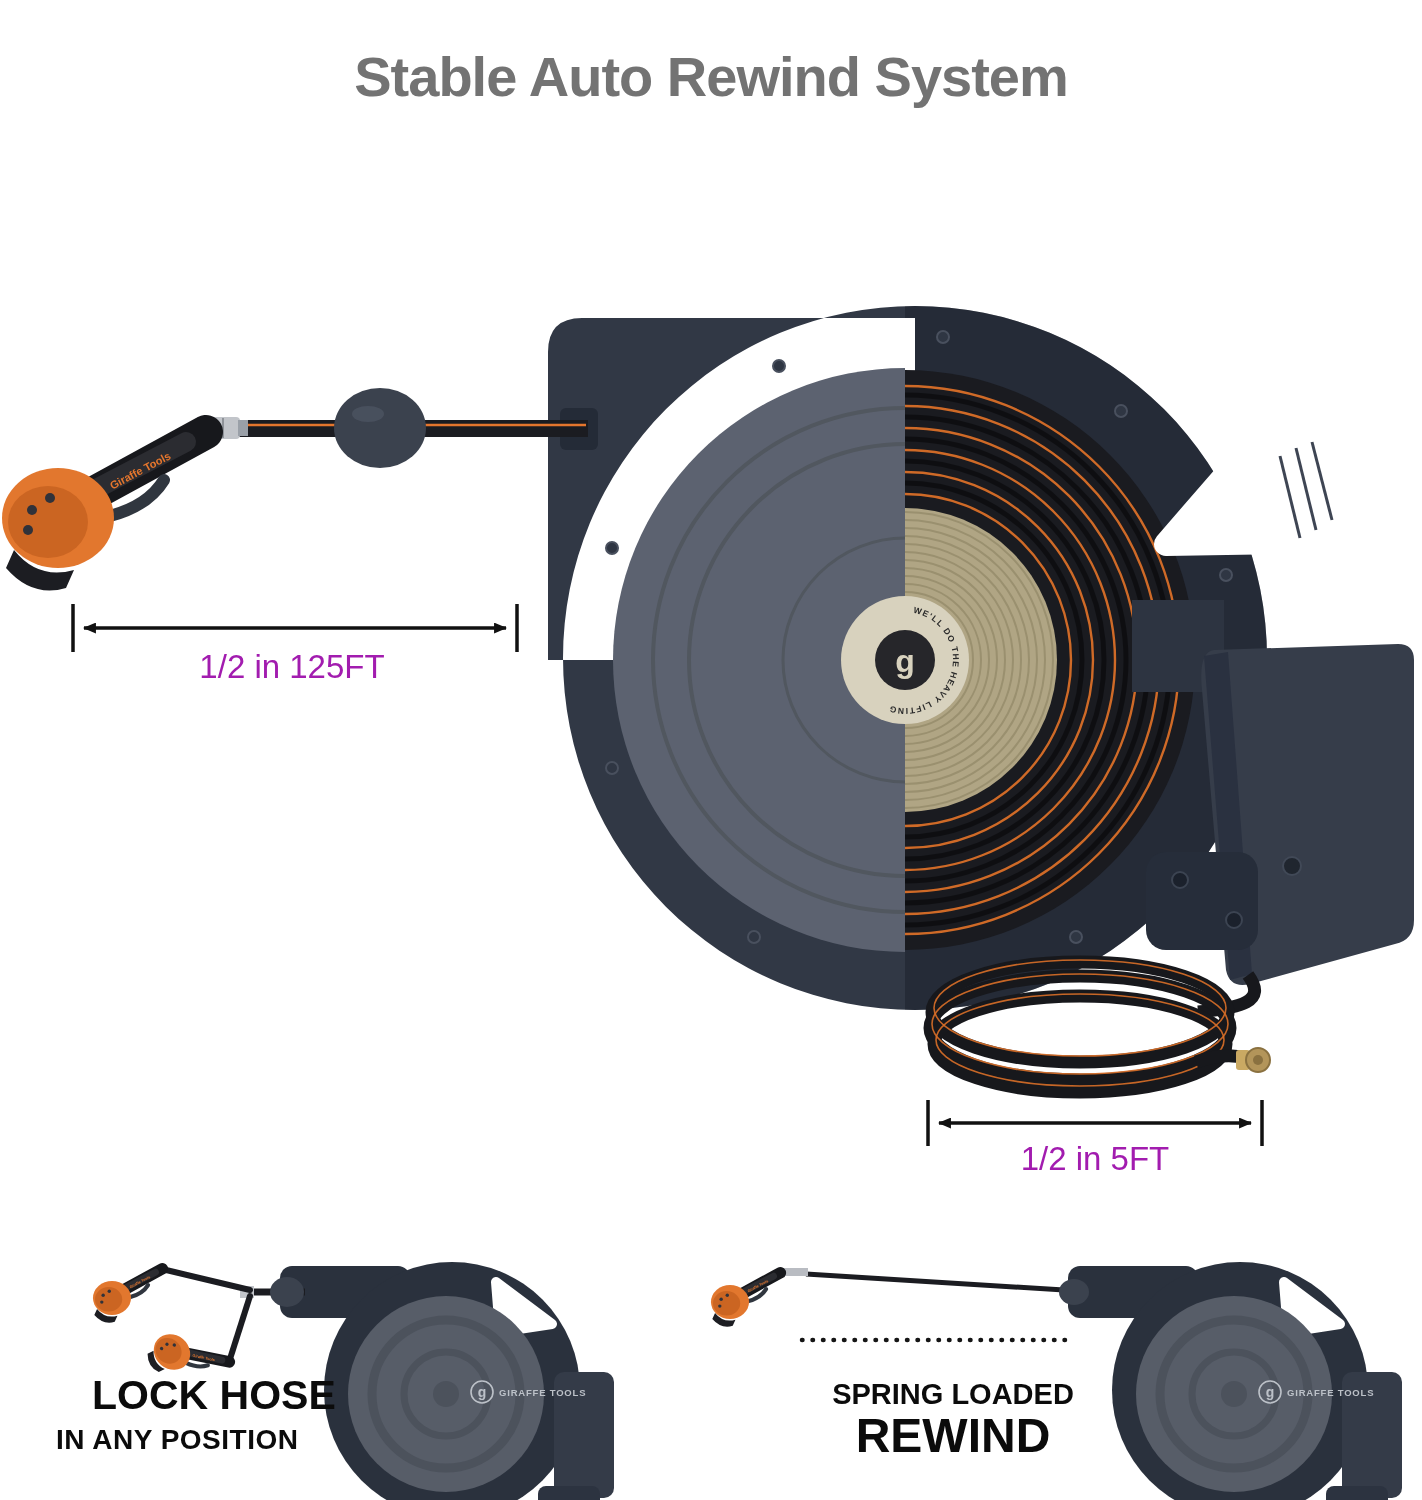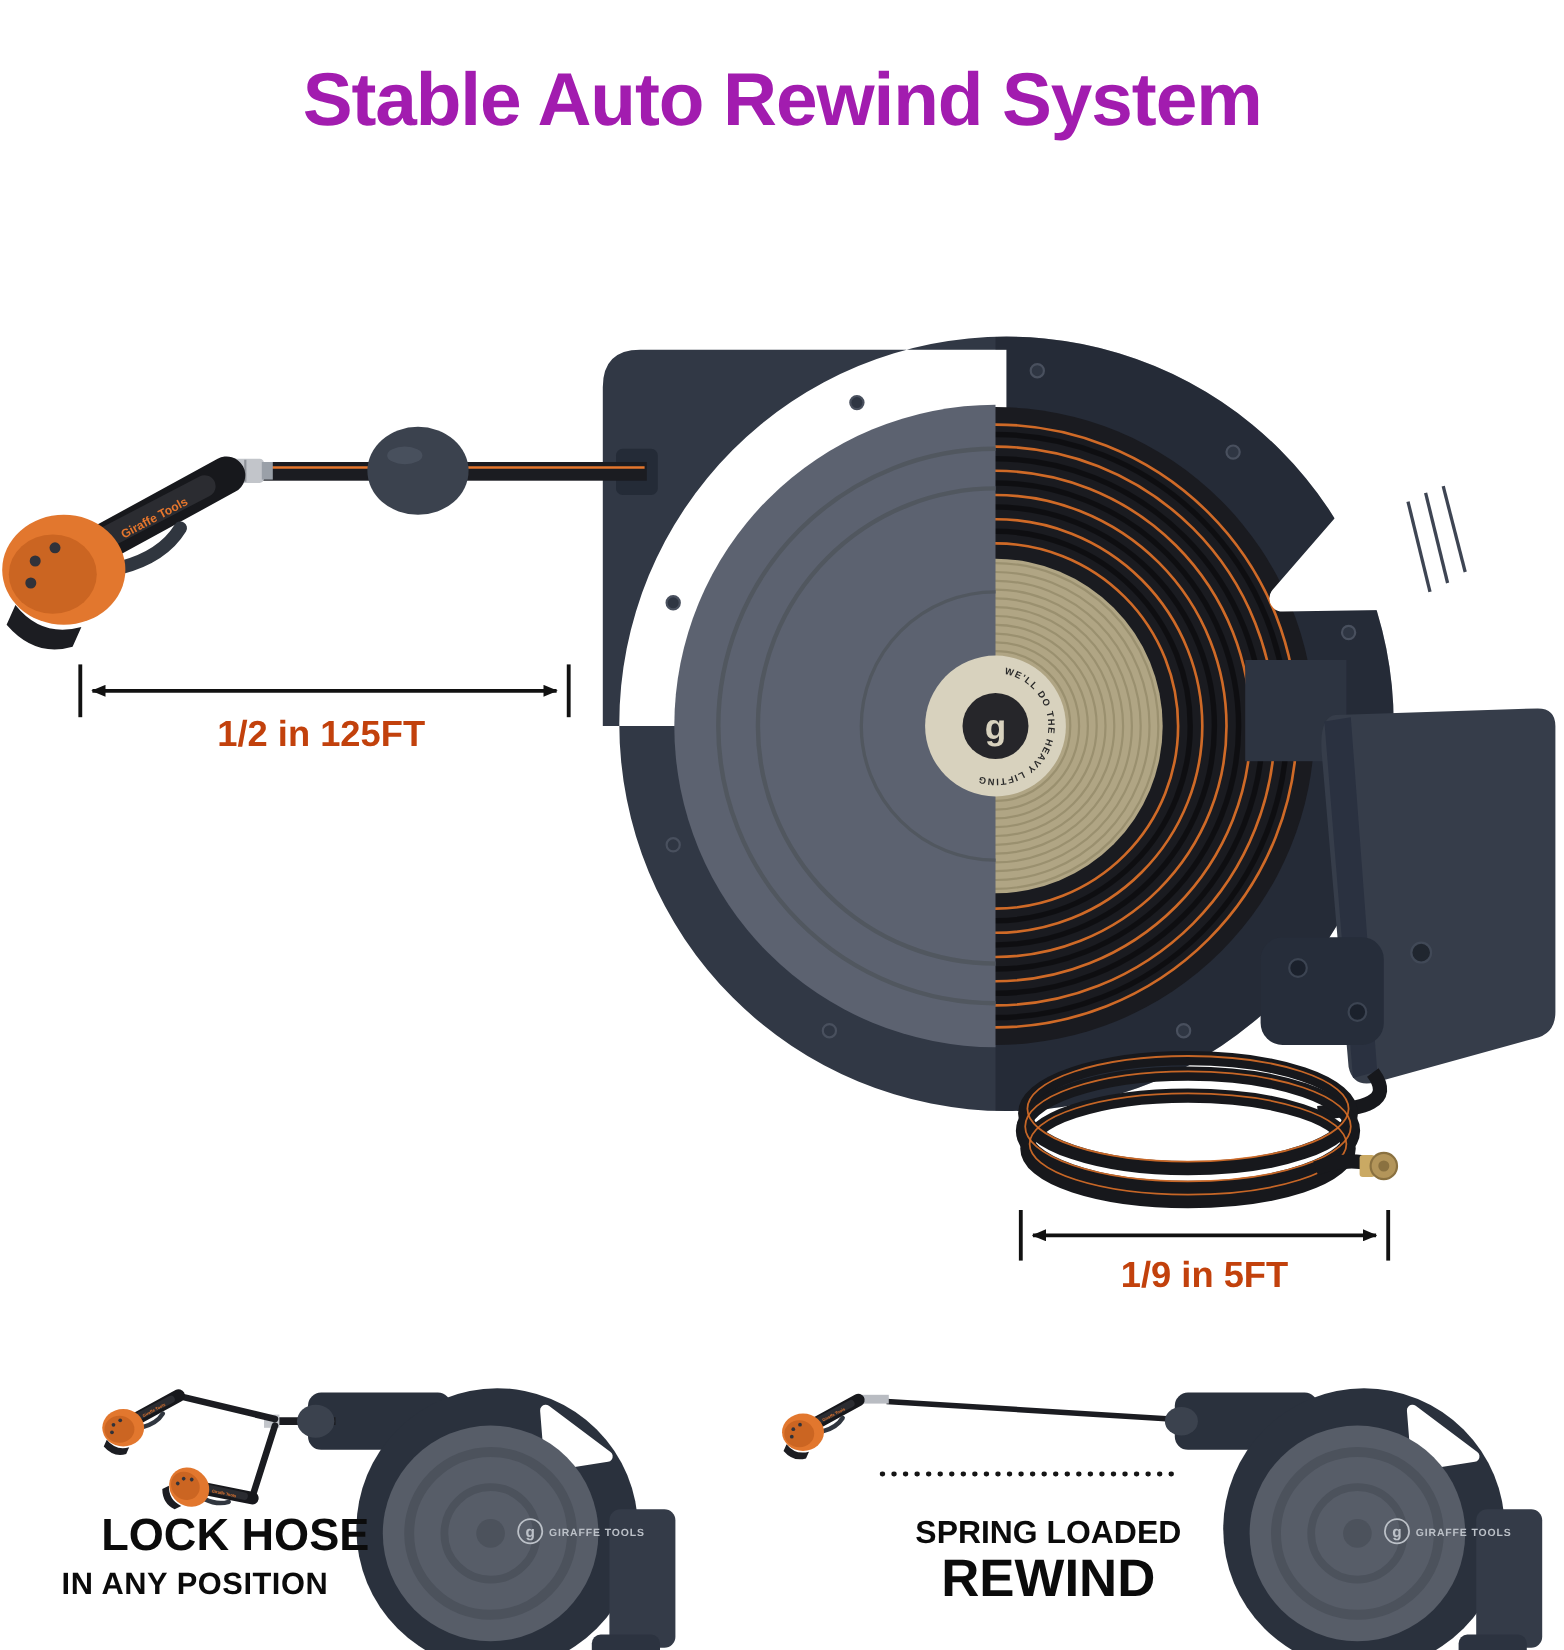--- a/index.html
+++ b/index.html
@@ -5,29 +5,29 @@
   html,body { margin:0; padding:0; background:#ffffff; }
   .canvas {
     position:relative; width:1422px; height:1500px; margin:0 auto;
     background:#ffffff; overflow:hidden;
     font-family:"Liberation Sans", sans-serif;
   }
   .art { position:absolute; inset:0; }
   svg { font-family:"Liberation Sans", sans-serif; }
   .title {
     position:absolute; top:6px; left:0; width:100%; text-align:center;
-    font-size:68px; font-weight:800; color:#a21caf; letter-spacing:-1px;
+    font-size:56px; font-weight:800; color:#737373; letter-spacing:-1px;
   }
   .subtitle {
     position:absolute; top:124px; left:0; width:100%; text-align:center;
     font-size:40px; line-height:70px; font-weight:400; color:#3c3c3c;
   }
   .dim-label {
     position:absolute; width:320px; text-align:center;
-    font-size:33px; font-weight:700; color:#c2410c;
+    font-size:33px; font-weight:400; color:#a21caf;
   }
   #label-main   { left:132px; top:648px; }
   #label-leader { left:935px; top:1140px; }
   .cap { position:absolute; color:#0b0b0b; font-weight:800; white-space:nowrap; }
   #lock-line1   { left:56px;  top:1372px; font-size:41px;margin-left:36px; }
   #lock-line2   { left:56px;  top:1424px; font-size:28px; letter-spacing:0.5px;text-align:right; }
   #rewind-line1 { left:803px; top:1378px; width:300px; text-align:center; font-size:29px; }
   #rewind-line2 { left:803px; top:1408px; width:300px; text-align:center; font-size:48px; }
 </style>
 </head>
@@ -222,20 +222,20 @@
       <line x1="802" y1="1340" x2="1070" y2="1340" stroke="#151515" stroke-width="4.5" stroke-dasharray="0.5 10" stroke-linecap="round"></line>
       <use href="#nozzleG" transform="translate(730,1302) scale(0.34)"></use>
     </g>
   </svg>
 
   <h1 class="title">Stable Auto Rewind System</h1>
   <div class="subtitle">
   </div>
 
   <div class="dim-label" id="label-main">1/2 in 125FT</div>
-  <div class="dim-label" id="label-leader">1/9 in 5FT</div>
+  <div class="dim-label" id="label-leader">1/2 in 5FT</div>
 
   <div class="cap" id="lock-line1">LOCK HOSE</div>
   <div class="cap" id="lock-line2">IN ANY POSITION</div>
   <div class="cap" id="rewind-line1">SPRING LOADED</div>
   <div class="cap" id="rewind-line2">REWIND</div>
 
 </div>
 
 </body></html>

